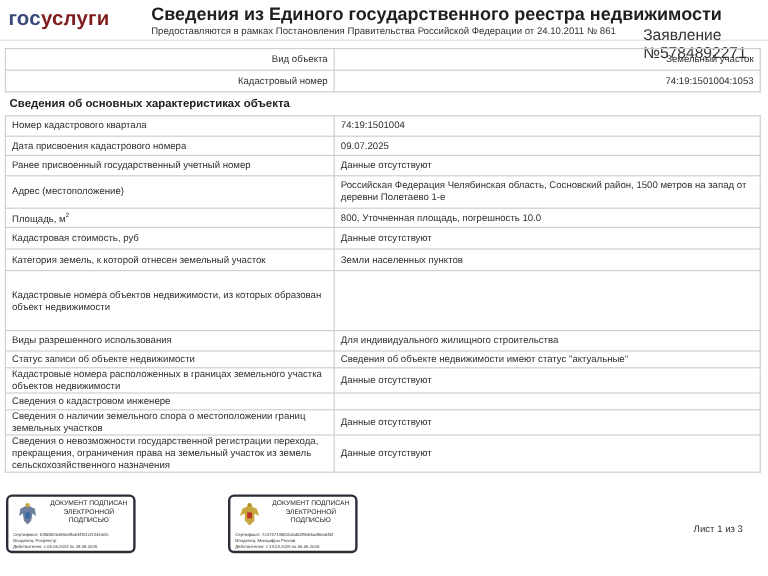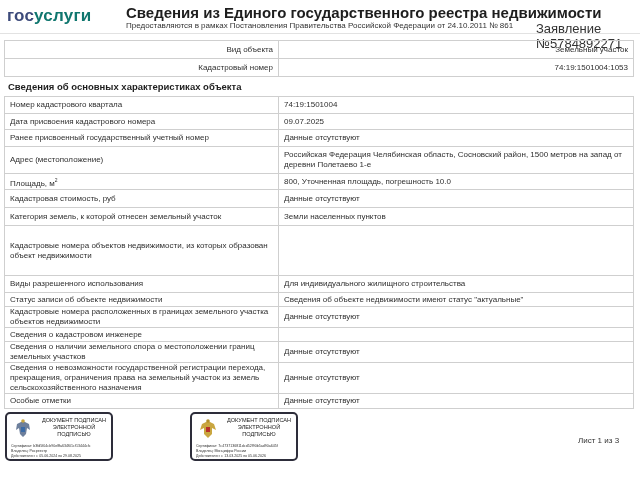--- a/index.html
+++ b/index.html
@@ -2,21 +2,21 @@
 <html><head>
 <meta charset="utf-8">
 <style>
   * { box-sizing: border-box; margin: 0; padding: 0; }
   html, body { width: 640px; height: 480px; overflow: hidden; background: #ffffff; }
   body { font-family: "Liberation Sans", "DejaVu Sans", sans-serif; color: #2b2b2b; position: relative; }
 
   .header { position: absolute; left: 0; top: 0; width: 640px; height: 34px; border-bottom: 1px solid #e2e2e2; }
   .logo { position: absolute; left: 7px; top: 6px; font-size: 17px; font-weight: bold; letter-spacing: 0.2px; }
   .logo .gos { color: #3c4a7a; }
-  .logo .uslugi { color: #0f766e; }
+  .logo .uslugi { color: #7f1d1d; }
   .title { position: absolute; left: 126px; top: 4px; font-size: 15px; font-weight: bold; color: #1e1e1e; }
   .subtitle { position: absolute; left: 126px; top: 21px; font-size: 8px; color: #333; }
   .zayavlenie { position: absolute; left: 536px; top: 10px; font-size: 13px; color: #333; margin-top: 11px; }
 
   table { border-collapse: collapse; position: absolute; left: 4px; width: 630px; table-layout: fixed; }
   td { border: 1px solid #cfcfcf; font-size: 8px; padding: 0 5px; vertical-align: middle; line-height: 10px; color: #2f2f2f; }
   td.k { width: 274px; }
   .t1 { top: 40px; }
   .t1 td { height: 18px; text-align: right; }
   .section-title { position: absolute; left: 8px; top: 81px; font-size: 9.5px; font-weight: bold; color: #1e1e1e; }
@@ -111,24 +111,20 @@
     <td></td>
   </tr>
   <tr style="height:21px">
     <td class="k">Сведения о наличии земельного спора о местоположении границ земельных участков</td>
     <td>Данные отсутствуют</td>
   </tr>
   <tr style="height:29px">
     <td class="k">Сведения о невозможности государственной регистрации перехода, прекращения, ограничения права на земельный участок из земель сельскохозяйственного назначения</td>
     <td>Данные отсутствуют</td>
   </tr>
-  <tr style="height:15px">
-    <td class="k">Особые отметки</td>
-    <td>Данные отсутствуют</td>
-  </tr>
 </tbody>
   </table>
 
 <div class="stamp stamp1">
   <svg class="emblem" viewBox="0 0 20 22">
     <path d="M10 3 L4 6 L3 12 L6 10 L7 16 L10 19 L13 16 L14 10 L17 12 L16 6 Z" fill="#6d7f9c"></path>
     <circle cx="10" cy="3" r="1.8" fill="#c9a640"></circle>
     <rect x="8" y="9" width="4" height="5" fill="#3a6aa6"></rect>
   </svg>
   <div class="st-title">Документ подписан электронной подписью</div>

